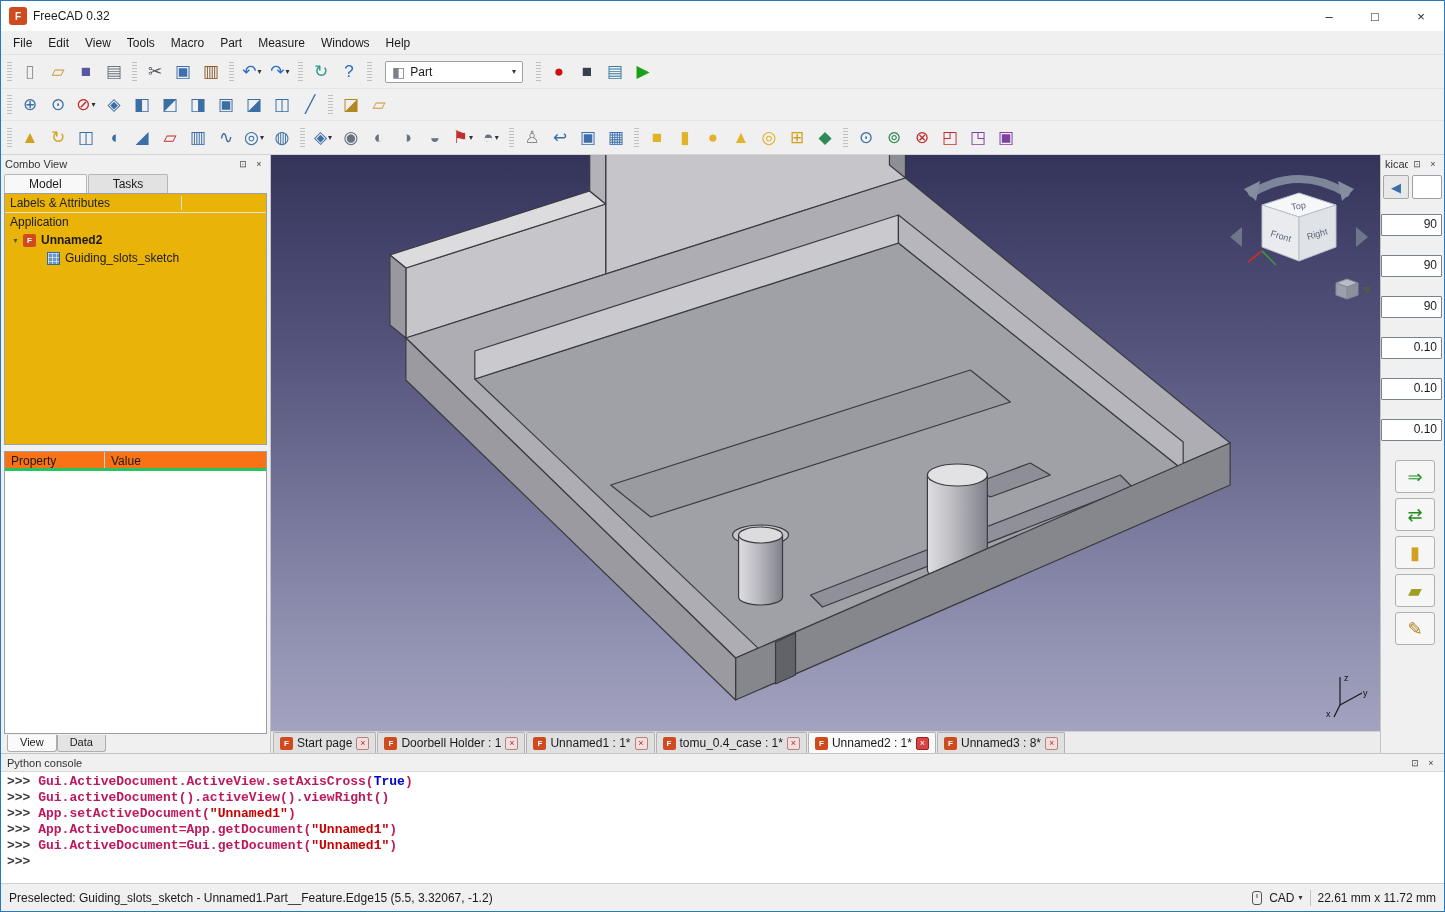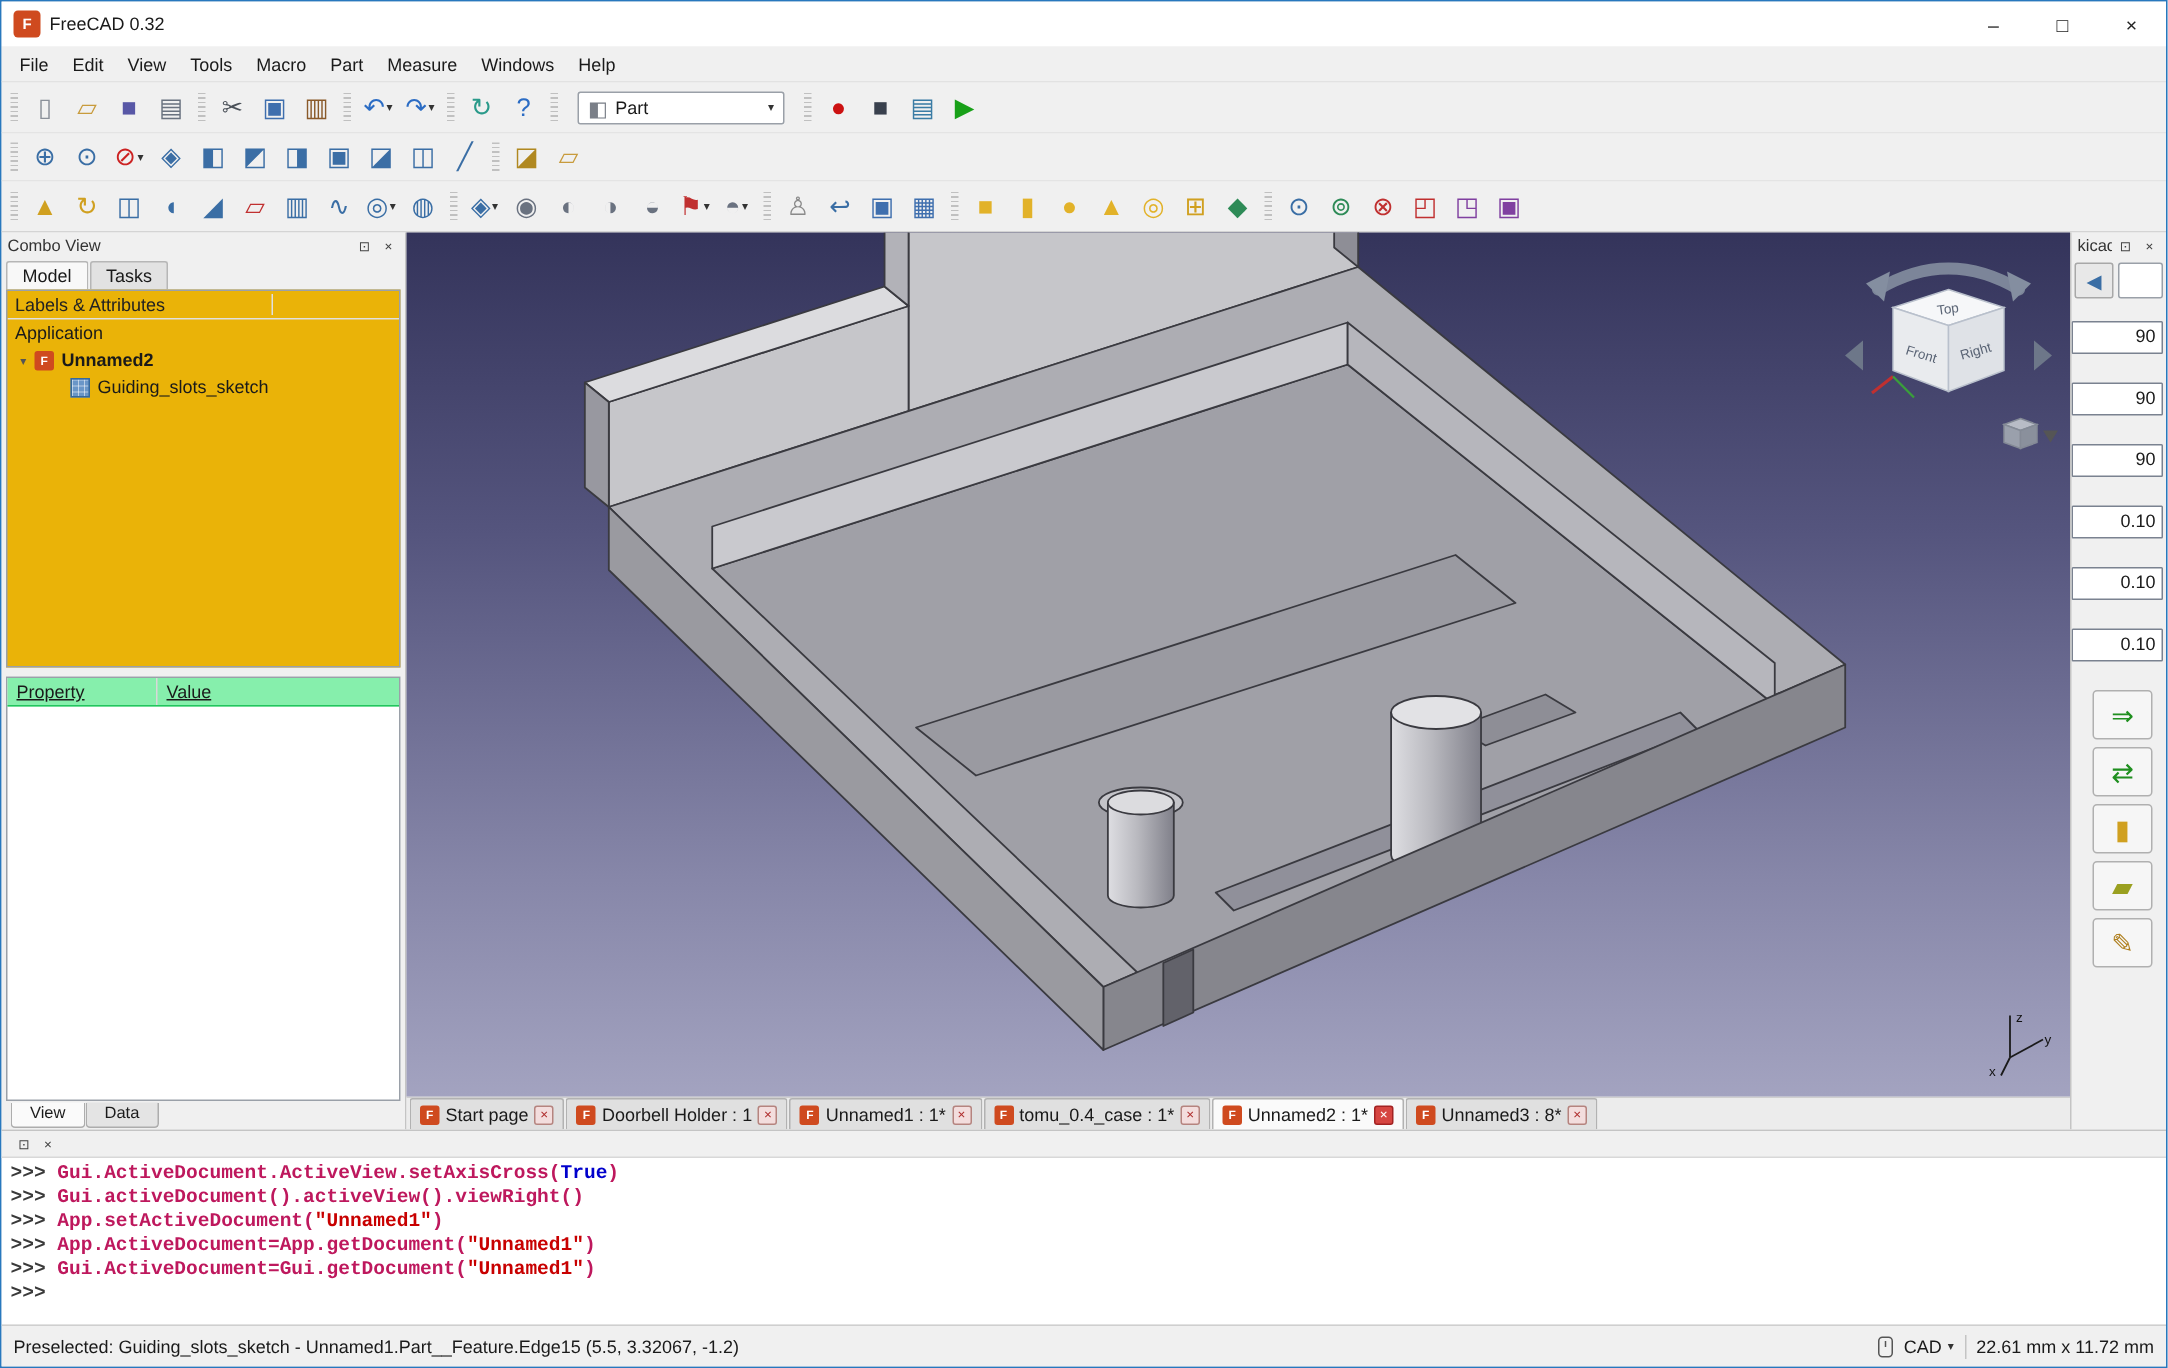--- a/index.html
+++ b/index.html
@@ -42,38 +42,38 @@
 
   
   .main { flex:0 0 598px; display:flex; min-height:0;justify-content:flex-end; }
 
   
   .combo { flex:0 0 270px; background:#f0f0f0; border-right:1px solid #c4c4c4; display:flex; flex-direction:column; }
   .panel-header { height:17px; display:flex; align-items:center; padding:0 4px; font-size:11px; color:#333; }
   .panel-title { flex:1; white-space:nowrap; overflow:hidden; }
   .hdr-btn { width:14px; height:13px; display:flex; align-items:center; justify-content:center; font-size:9px; color:#444; margin-left:2px; }
   .combo-tabs { display:flex; padding:2px 3px 0 3px; gap:1px; }
-  .ctab { padding:2px 10px; background:#e2e2e2; border:1px solid #b6b6b6; border-bottom:none; border-radius:2px 2px 0 0; }
+  .ctab { padding:2px 24px; background:#e2e2e2; border:1px solid #b6b6b6; border-bottom:none; border-radius:2px 2px 0 0; }
   .ctab.active { background:#f8f8f8; }
   .tree-box { margin:0 3px; background:#eab308; border:1px solid #9aa0a8; height:252px; overflow:hidden; }
   .tree-colhdr { display:flex; height:19px; border-bottom:1px solid #e0e0e0; align-items:center; position:relative; color:#222; }
   .tree-colhdr span { padding:0 5px; }
   .tree-colhdr::after { content:""; position:absolute; left:176px; top:2px; bottom:2px; width:1px; background:#e0e0e0; }
   .tree-row { display:flex; align-items:center; height:18px; }
   .tree-row.root { padding-left:5px; }
   .tree-row.doc { padding-left:5px; font-weight:bold; }
   .tree-row.child { padding-left:40px; }
   .expander { width:11px; font-size:8px; color:#555; text-align:center; font-weight:normal; }
   .doc-icon { width:13px; height:13px; border-radius:2px; background:#cf4a1f; color:#fff; font-size:8px; font-weight:bold;
               display:inline-flex; align-items:center; justify-content:center; margin:0 5px 0 2px; flex:0 0 13px; }
   .sketch-icon { width:13px; height:13px; margin:0 5px 0 2px; background:#6a96c8; border:1px solid #35699e; flex:0 0 13px;
        background-image:linear-gradient(#ffffff88 1px,transparent 1px),linear-gradient(90deg,#ffffff88 1px,transparent 1px);
        background-size:4px 4px; }
   .prop-box { margin:6px 3px 0 3px; background:#fff; border:1px solid #9aa0a8; flex:1; display:flex; flex-direction:column; min-height:0; }
-  .prop-hdr { display:flex; height:19px; background:#86efac; border-bottom:1px solid #22c55e;text-decoration:underline; }
+  .prop-hdr { display:flex; height:19px; background:#f97316; border-bottom:3px solid #22c55e; }
   .prop-hdr .c1 { width:100px; border-right:1px solid #d8d8d8; padding:2px 6px; }
   .prop-hdr .c2 { padding:2px 6px; }
   .prop-body { flex:1; }
   .combo-bottom { height:19px; display:flex; padding:1px 6px; }
   .btab { padding:1px 12px; font-size:11px; border:1px solid #adadad; border-top:none; background:#e4e4e4; border-radius:0 0 3px 3px; }
   .btab.active { background:#fafafa; }
 
   
   .center { flex:1; display:flex; flex-direction:column; min-width:0; }
   .viewport { flex:1; position:relative; overflow:hidden;
@@ -599,20 +599,21 @@
 
           <button class="rp-btn">
             <span class="glyph" style="color: rgb(176, 128, 32);">✎</span>
           </button>
         </div>
     </div>
   </div>
 
   <div class="console">
     <div class="console-header">
+      <span class="panel-title">Python console</span>
       <span class="hdr-btn">⊡</span>
       <span class="hdr-btn">×</span>
     </div>
     <div class="console-body"><div class="pc-line"><span class="pc-prompt">&gt;&gt;&gt; </span><span class="pc-code">Gui.ActiveDocument.ActiveView.setAxisCross(</span><span class="pc-kw">True</span><span class="pc-code">)</span></div><div class="pc-line"><span class="pc-prompt">&gt;&gt;&gt; </span><span class="pc-code">Gui.activeDocument().activeView().viewRight()</span></div><div class="pc-line"><span class="pc-prompt">&gt;&gt;&gt; </span><span class="pc-code">App.setActiveDocument(</span><span class="pc-str">"Unnamed1"</span><span class="pc-code">)</span></div><div class="pc-line"><span class="pc-prompt">&gt;&gt;&gt; </span><span class="pc-code">App.ActiveDocument=App.getDocument(</span><span class="pc-str">"Unnamed1"</span><span class="pc-code">)</span></div><div class="pc-line"><span class="pc-prompt">&gt;&gt;&gt; </span><span class="pc-code">Gui.ActiveDocument=Gui.getDocument(</span><span class="pc-str">"Unnamed1"</span><span class="pc-code">)</span></div><div class="pc-line"><span class="pc-prompt">&gt;&gt;&gt; </span></div></div>
   </div>
 
   <div class="statusbar">
     <span class="sb-left">Preselected: Guiding_slots_sketch - Unnamed1.Part__Feature.Edge15 (5.5, 3.32067, -1.2)</span>
     <span class="sb-right">
       <span class="sb-mouse"></span>

